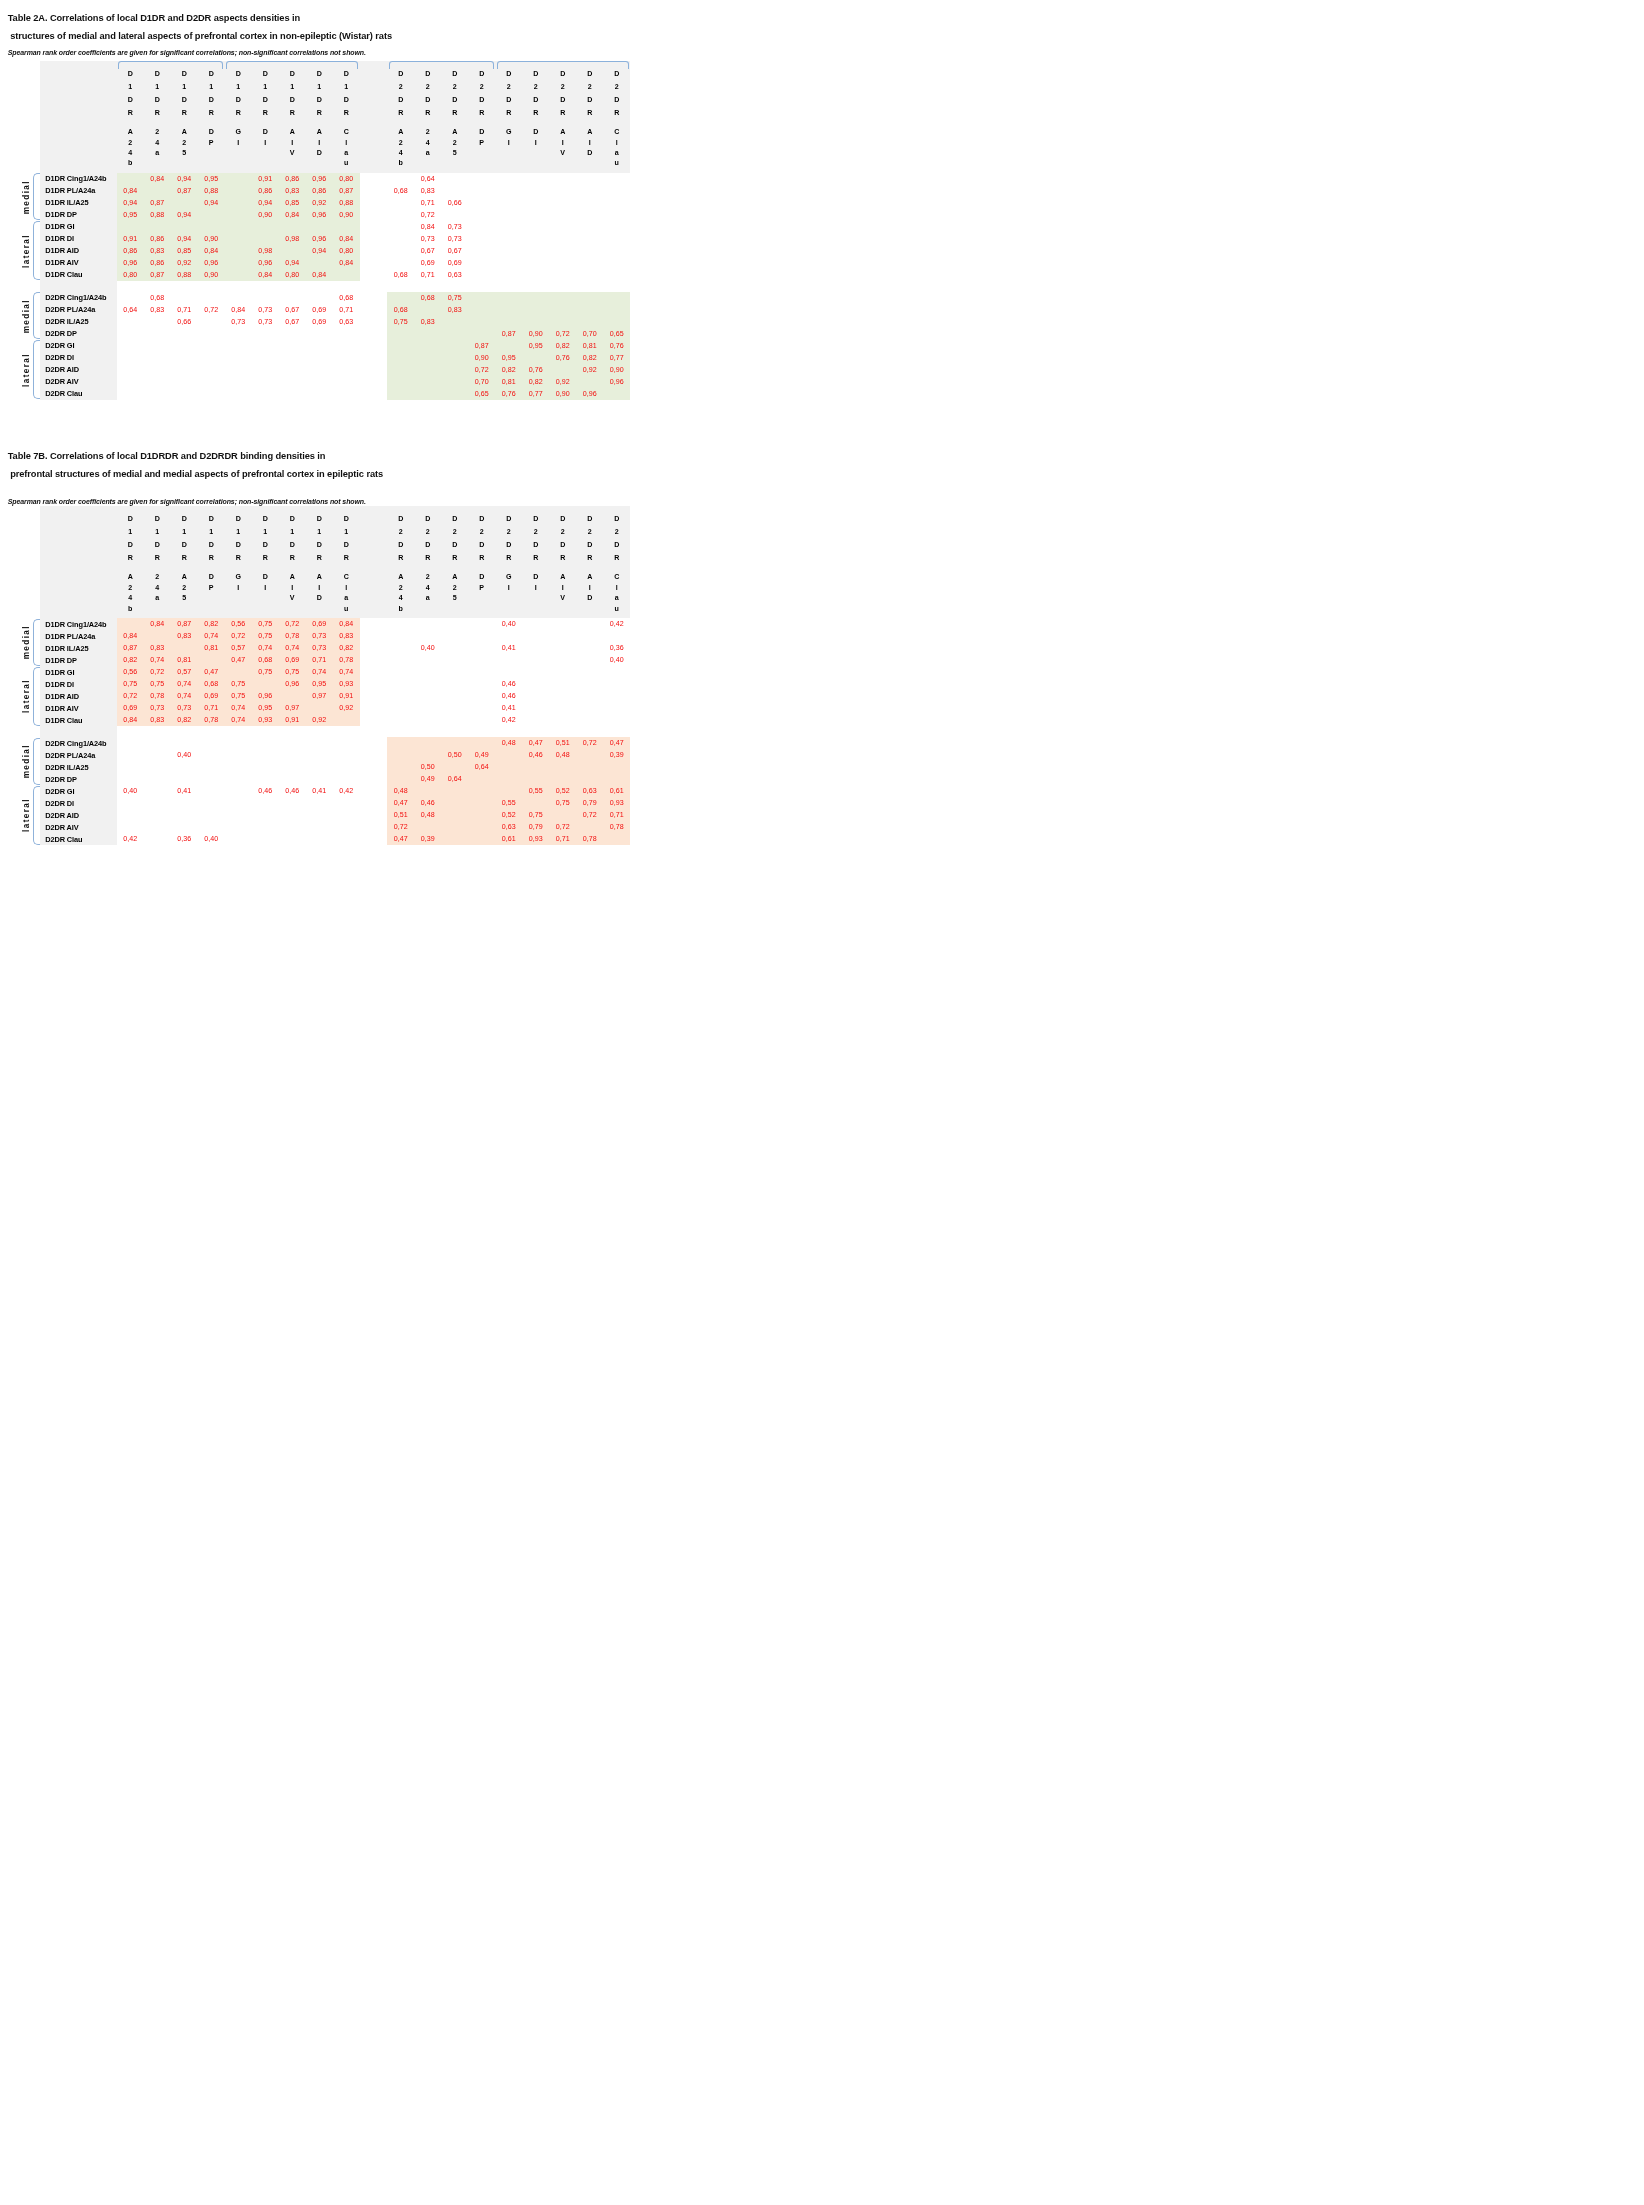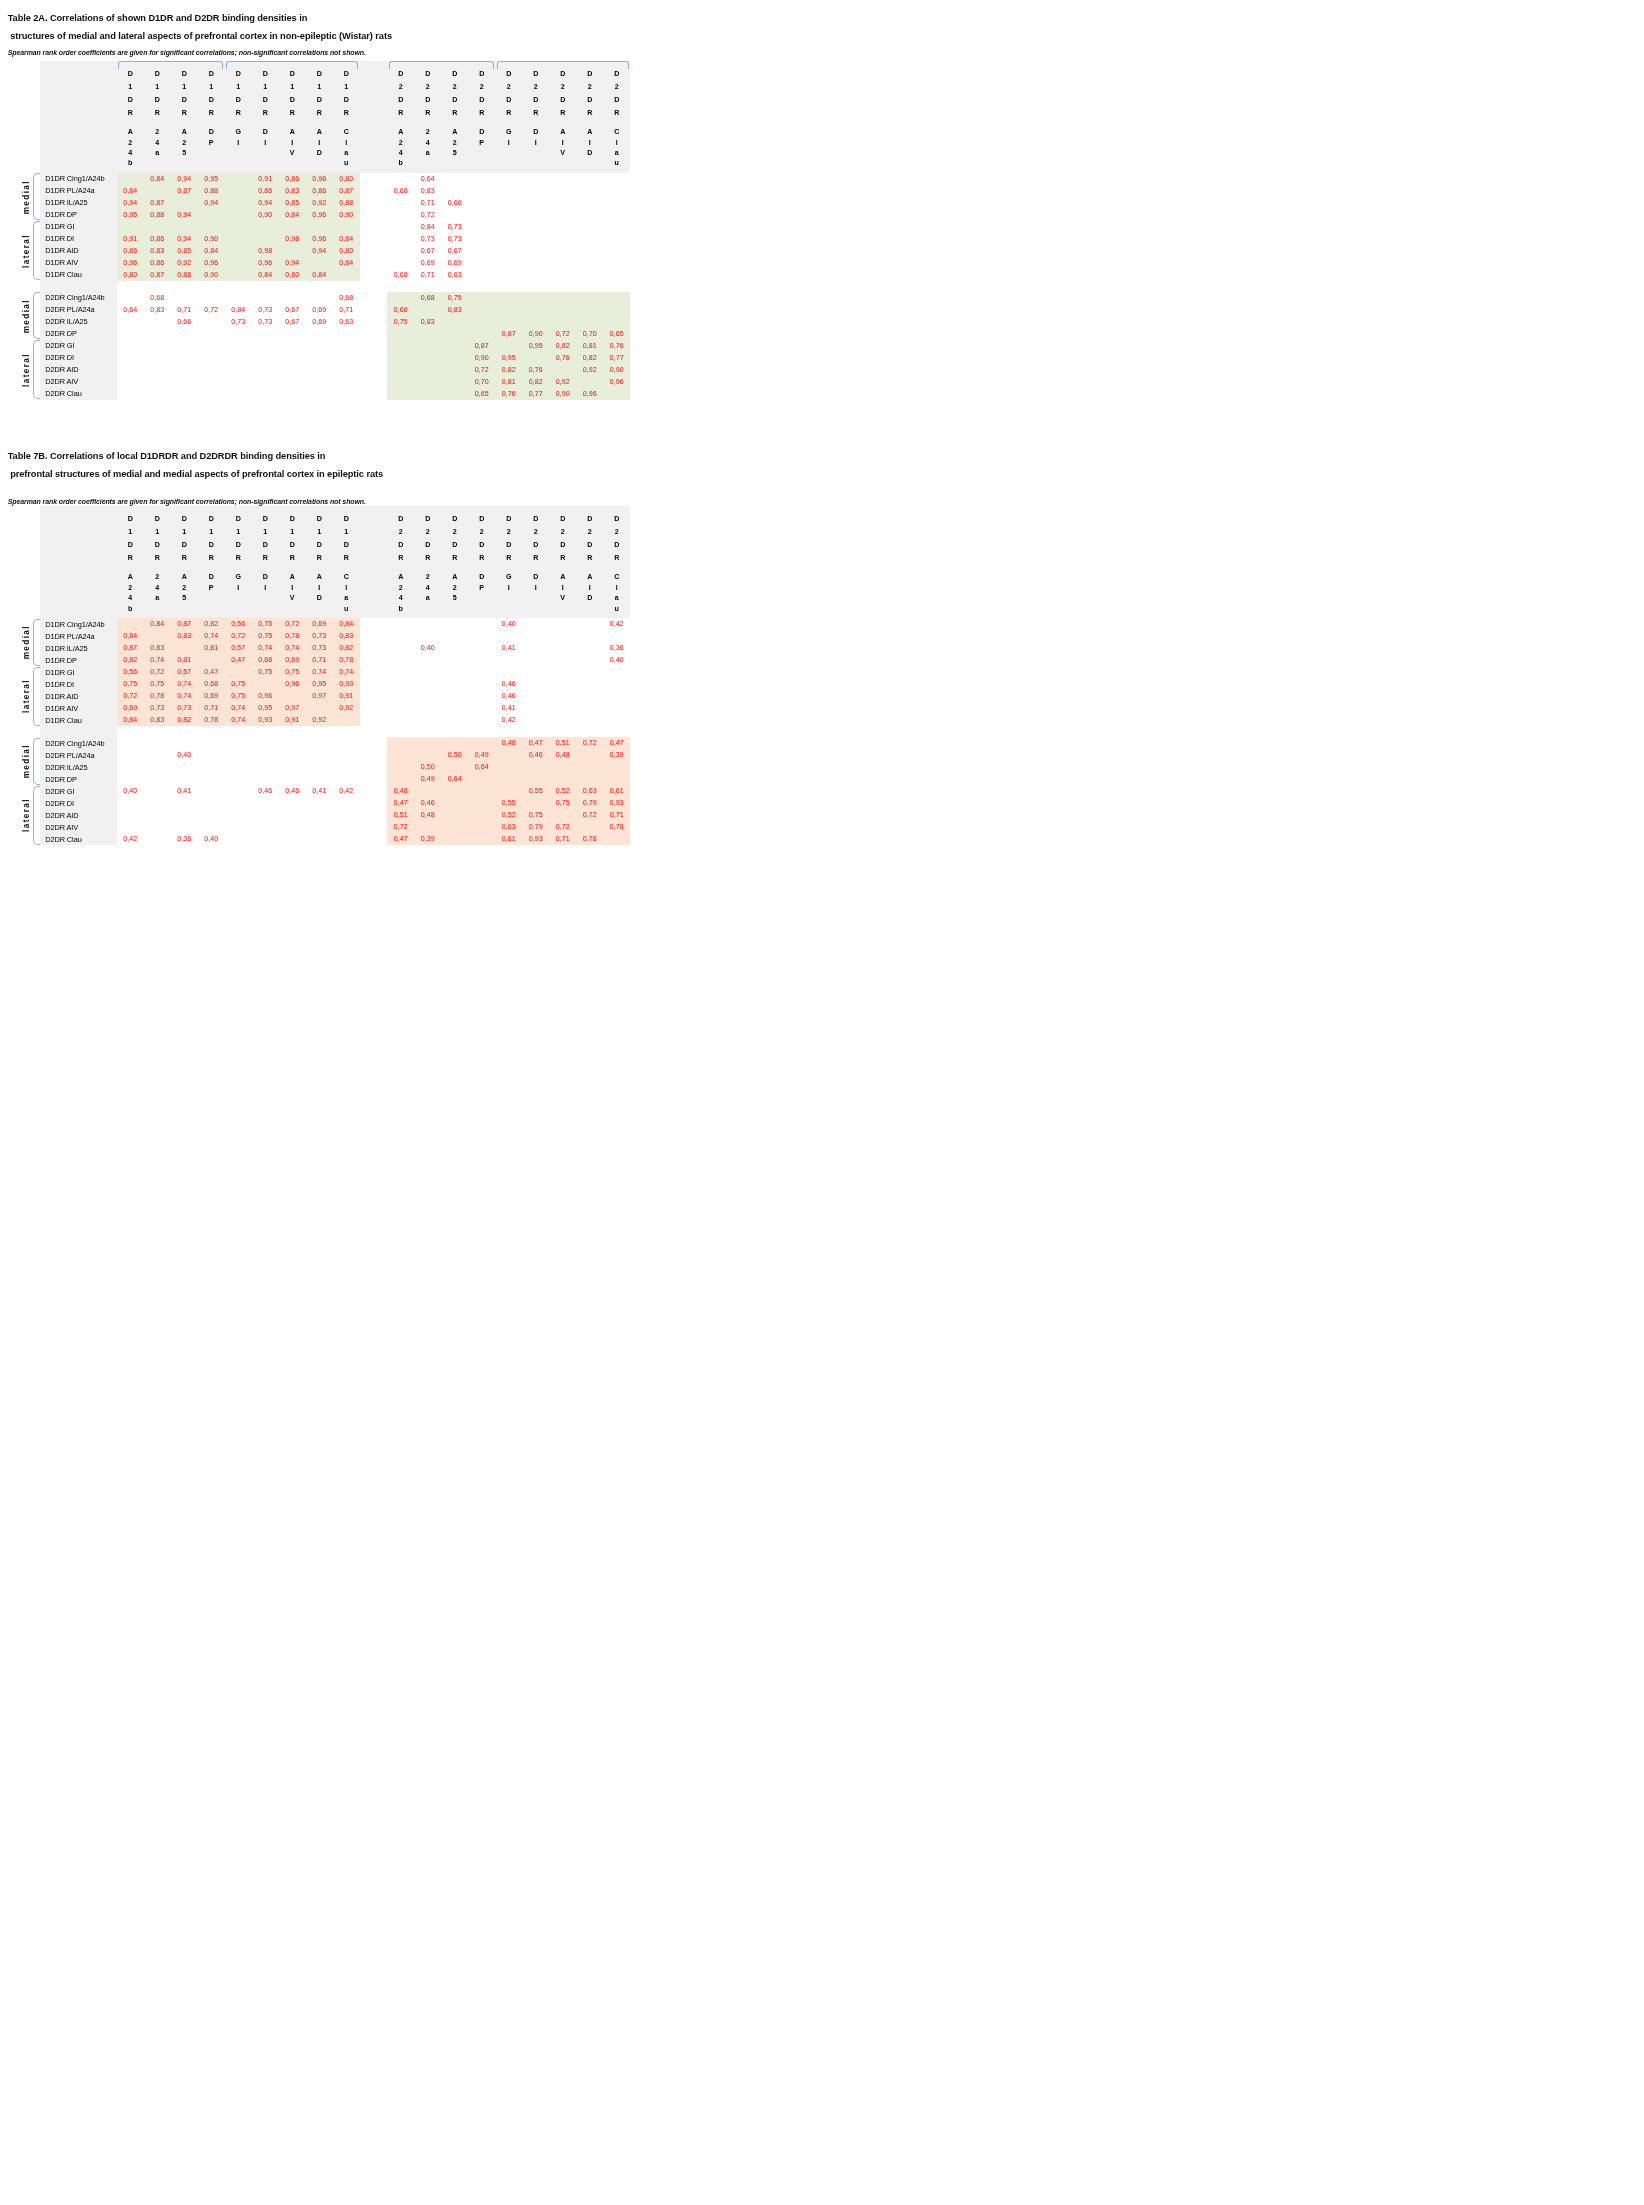--- a/index.html
+++ b/index.html
@@ -38,21 +38,21 @@
   .colhead {
     display:flex; flex-direction:column; align-items:center;
     padding-top:7.1px; font-weight:700; font-size:7.1px; color:#000; z-index:2;
   }
   .colhead .stack span { display:block; text-align:center; }
   .colhead .rc span { line-height:13px; }
   .colhead .sb { margin-top:7.1px; }
   .colhead .sb span { line-height:10.4px; }
   .rowlab {
     display:flex; align-items:center; padding-left:5.5px;
-    font-weight:400; font-size:7.4px; white-space:nowrap;
+    font-weight:700; font-size:7.4px; white-space:nowrap;
     letter-spacing:-0.1px; z-index:2;
   }
   .cell {
     display:flex; align-items:center; justify-content:center;
     font-size:7.1px; z-index:2;
   }
   .sidegrp {
     display:flex; justify-content:flex-end; align-items:stretch; z-index:2;
   }
   .sidelabel {
@@ -65,21 +65,21 @@
     border:1.1px solid #8fb2da; border-right:none;
     border-radius:5px 0 0 5px;
   }
 </style>
 </head>
 <body>
 
 <div>
 
   <section class="tbl sec-a">
-    <h2 class="title-line">Table 2A. Correlations of shown D1DR and D2DR binding densities in</h2>
+    <h2 class="title-line">Table 2A. Correlations of local D1DR and D2DR aspects densities in</h2>
     <h2 class="title-line"> structures of medial and lateral aspects of prefrontal cortex in non-epileptic (Wistar) rats</h2>
     <p class="note">Spearman rank order coefficients are given for significant correlations; non-significant correlations not shown.</p>
     <div class="grid" id="grid-2a">
         <div class="bandbg" style="grid-area: 1 / 2 / 21; background: rgb(241, 241, 241);"></div>
         <div class="bandbg" style="grid-area: 1 / 2 / auto / 22; background: rgb(241, 241, 241);"></div>
         <div class="hblock" style="grid-area: 2 / 3 / 11 / 12; background: rgb(231, 239, 219);"></div>
         <div class="hblock" style="grid-area: 12 / 13 / 21 / 22; background: rgb(231, 239, 219);"></div>
         <div class="topbr" style="grid-area: 1 / 3 / auto / 7; border-color: rgb(122, 166, 216);"></div>
         <div class="topbr" style="grid-area: 1 / 7 / auto / 12; border-color: rgb(122, 166, 216);"></div>
         <div class="topbr" style="grid-area: 1 / 13 / auto / 17; border-color: rgb(122, 166, 216);"></div>

